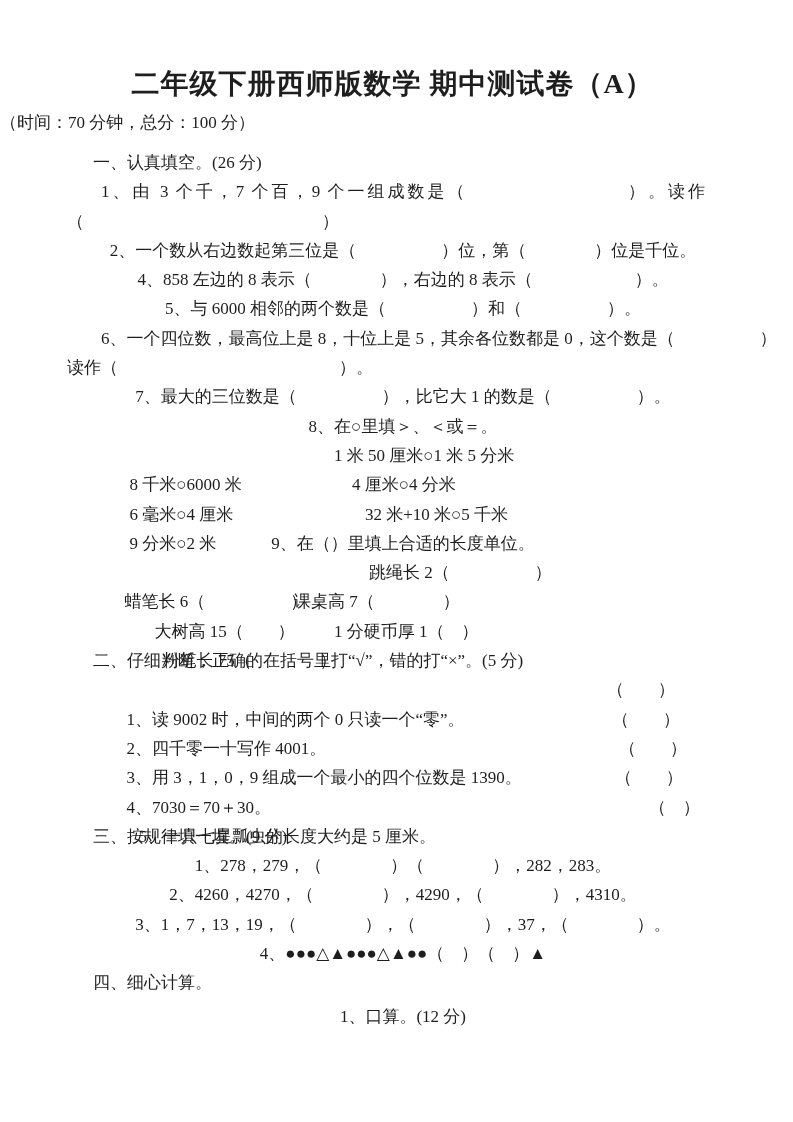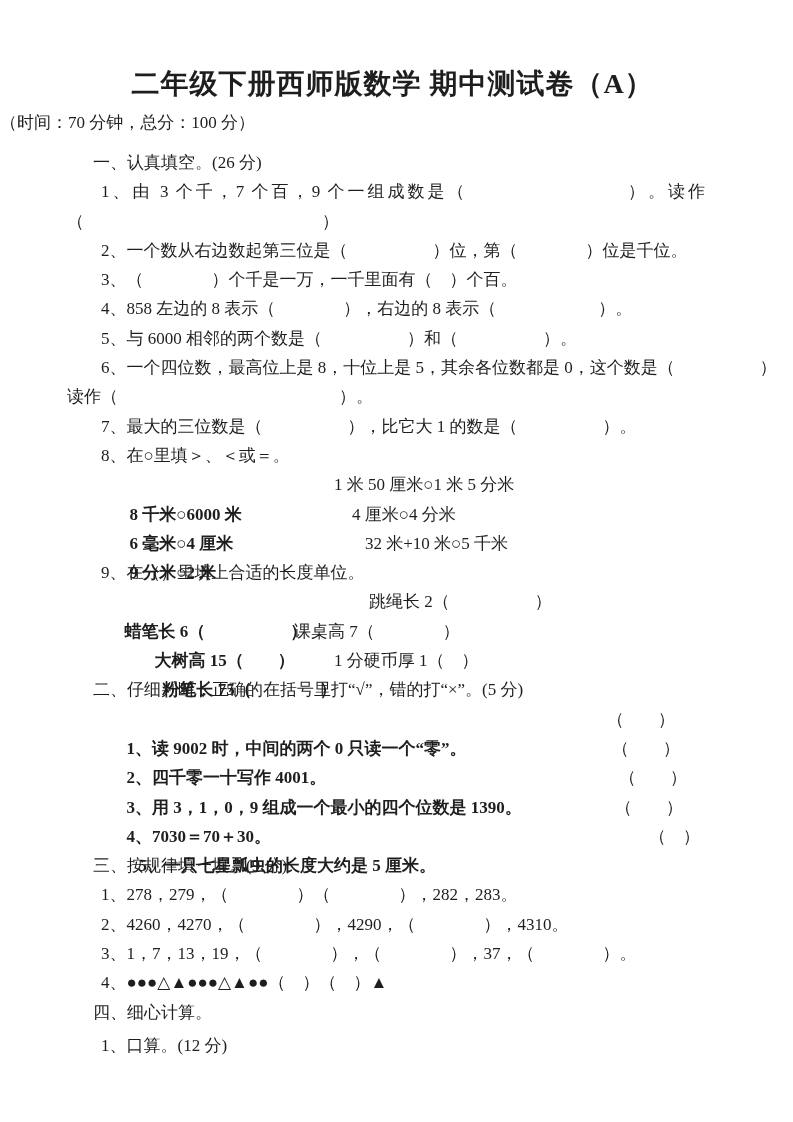--- a/index.html
+++ b/index.html
@@ -32,45 +32,44 @@
     padding-right: 80px;
     font-size: 17px;
   }
   .line {
     position: relative;
     height: 29.3px;
     line-height: 29.3px;
     white-space: pre;
   }
   .h    { padding-left: 26px; }   
-  .item { padding-left: 34px; }   
+  .item { padding-left: 34px; text-align: center; }   
   .justify {
     white-space: pre-wrap;
     text-align: justify;
     text-align-last: justify;
     text-justify: distribute;
   }
-  .c1   { display: inline-block; font-weight: bold; }
+  .c1   { display: inline-block; }
   .col2 { position: absolute; top: 0; }
 </style>
 </head>
 <body>
 
 <div class="page">
 
   <div class="doc-title">二年级下册西师版数学 期中测试卷（A）</div>
   <div class="doc-subtitle">（时间：70 分钟，总分：100 分）</div>
 
   <div class="content">
 
     <div class="line h">一、认真填空。(26 分)</div>
     <div class="line item justify">1、由 3 个千，7 个百，9 个一组成数是（　　　　　　　　）。读作</div>
     <div class="line">（　　　　　　　　　　　　　　）</div>
     <div class="line item">2、一个数从右边数起第三位是（　　　　　）位，第（　　　　）位是千位。</div>
-    <div class="line item">3、（　　　　）个千是一万，一千里面有（　）个百。</div>
     <div class="line item">4、858 左边的 8 表示（　　　　），右边的 8 表示（　　　　　　）。</div>
     <div class="line item">5、与 6000 相邻的两个数是（　　　　　）和（　　　　　）。</div>
     <div class="line item">6、一个四位数，最高位上是 8，十位上是 5，其余各位数都是 0，这个数是（　　　　　）</div>
     <div class="line">读作（　　　　　　　　　　　　　）。</div>
     <div class="line item">7、最大的三位数是（　　　　　），比它大 1 的数是（　　　　　）。</div>
     <div class="line item">8、在○里填＞、＜或＝。</div>
 
     <div class="line">
       <span class="c1" style="margin-left:37px">8 千米○6000 米</span>
       <span class="col2" style="left:267px">1 米 50 厘米○1 米 5 分米</span>

